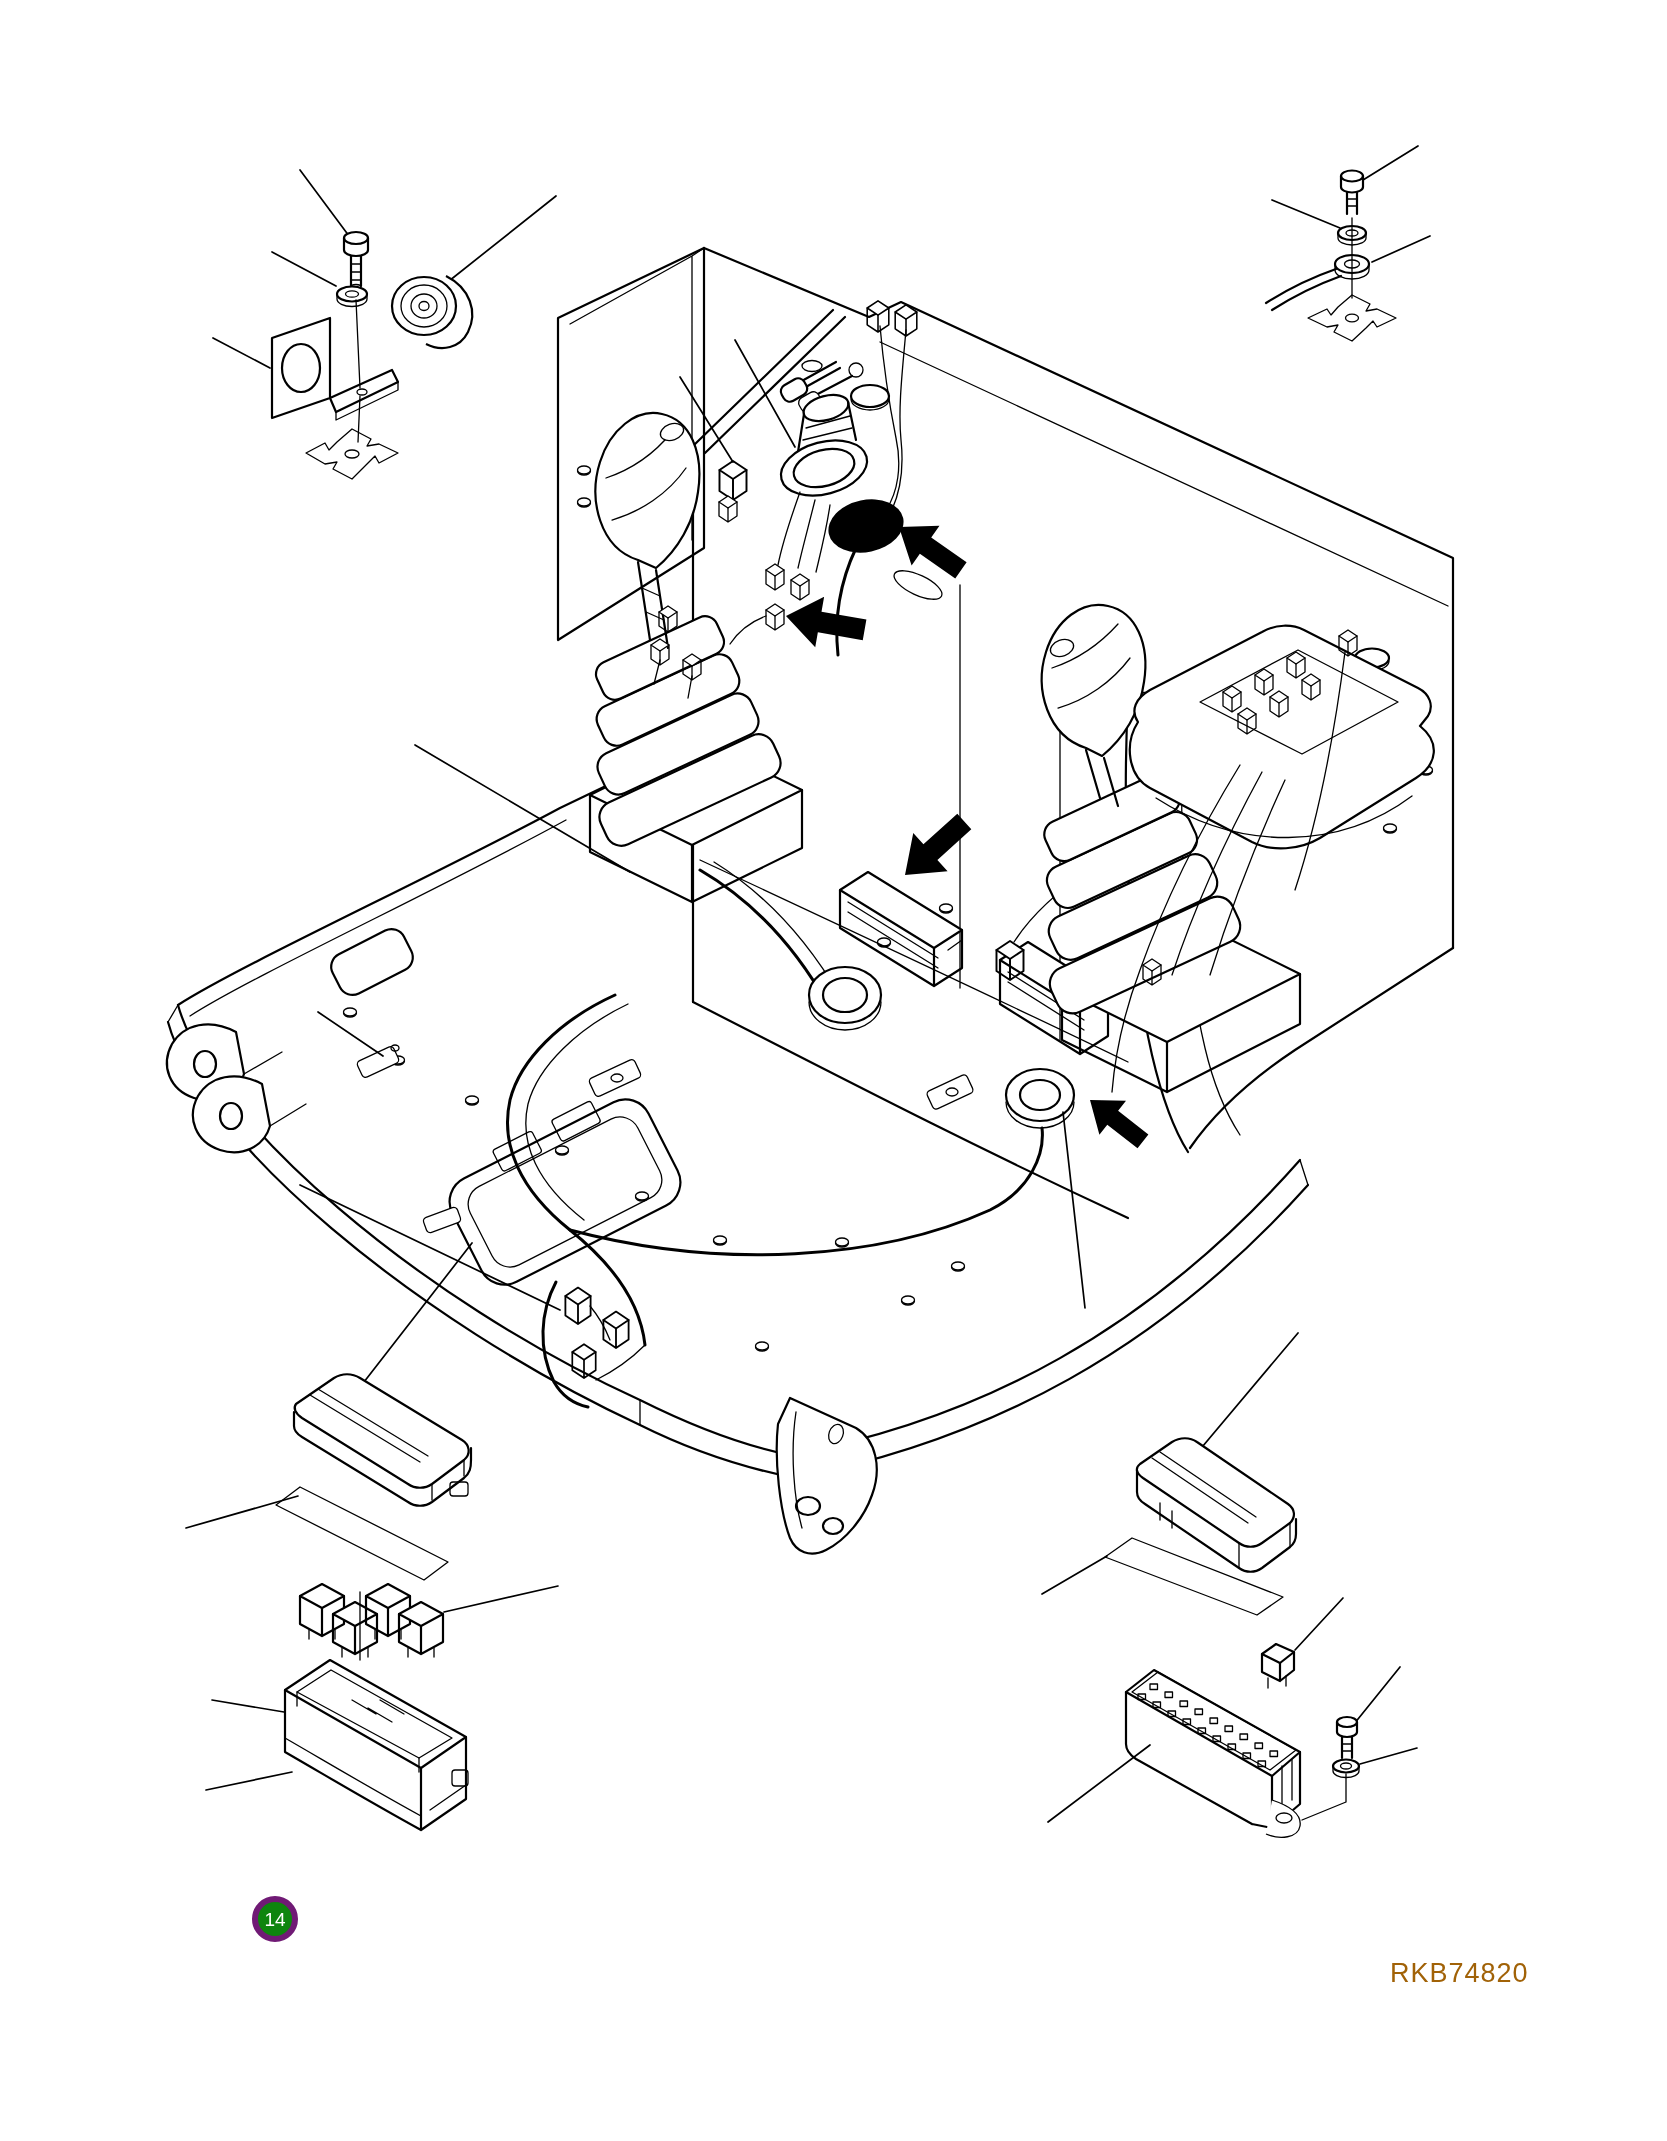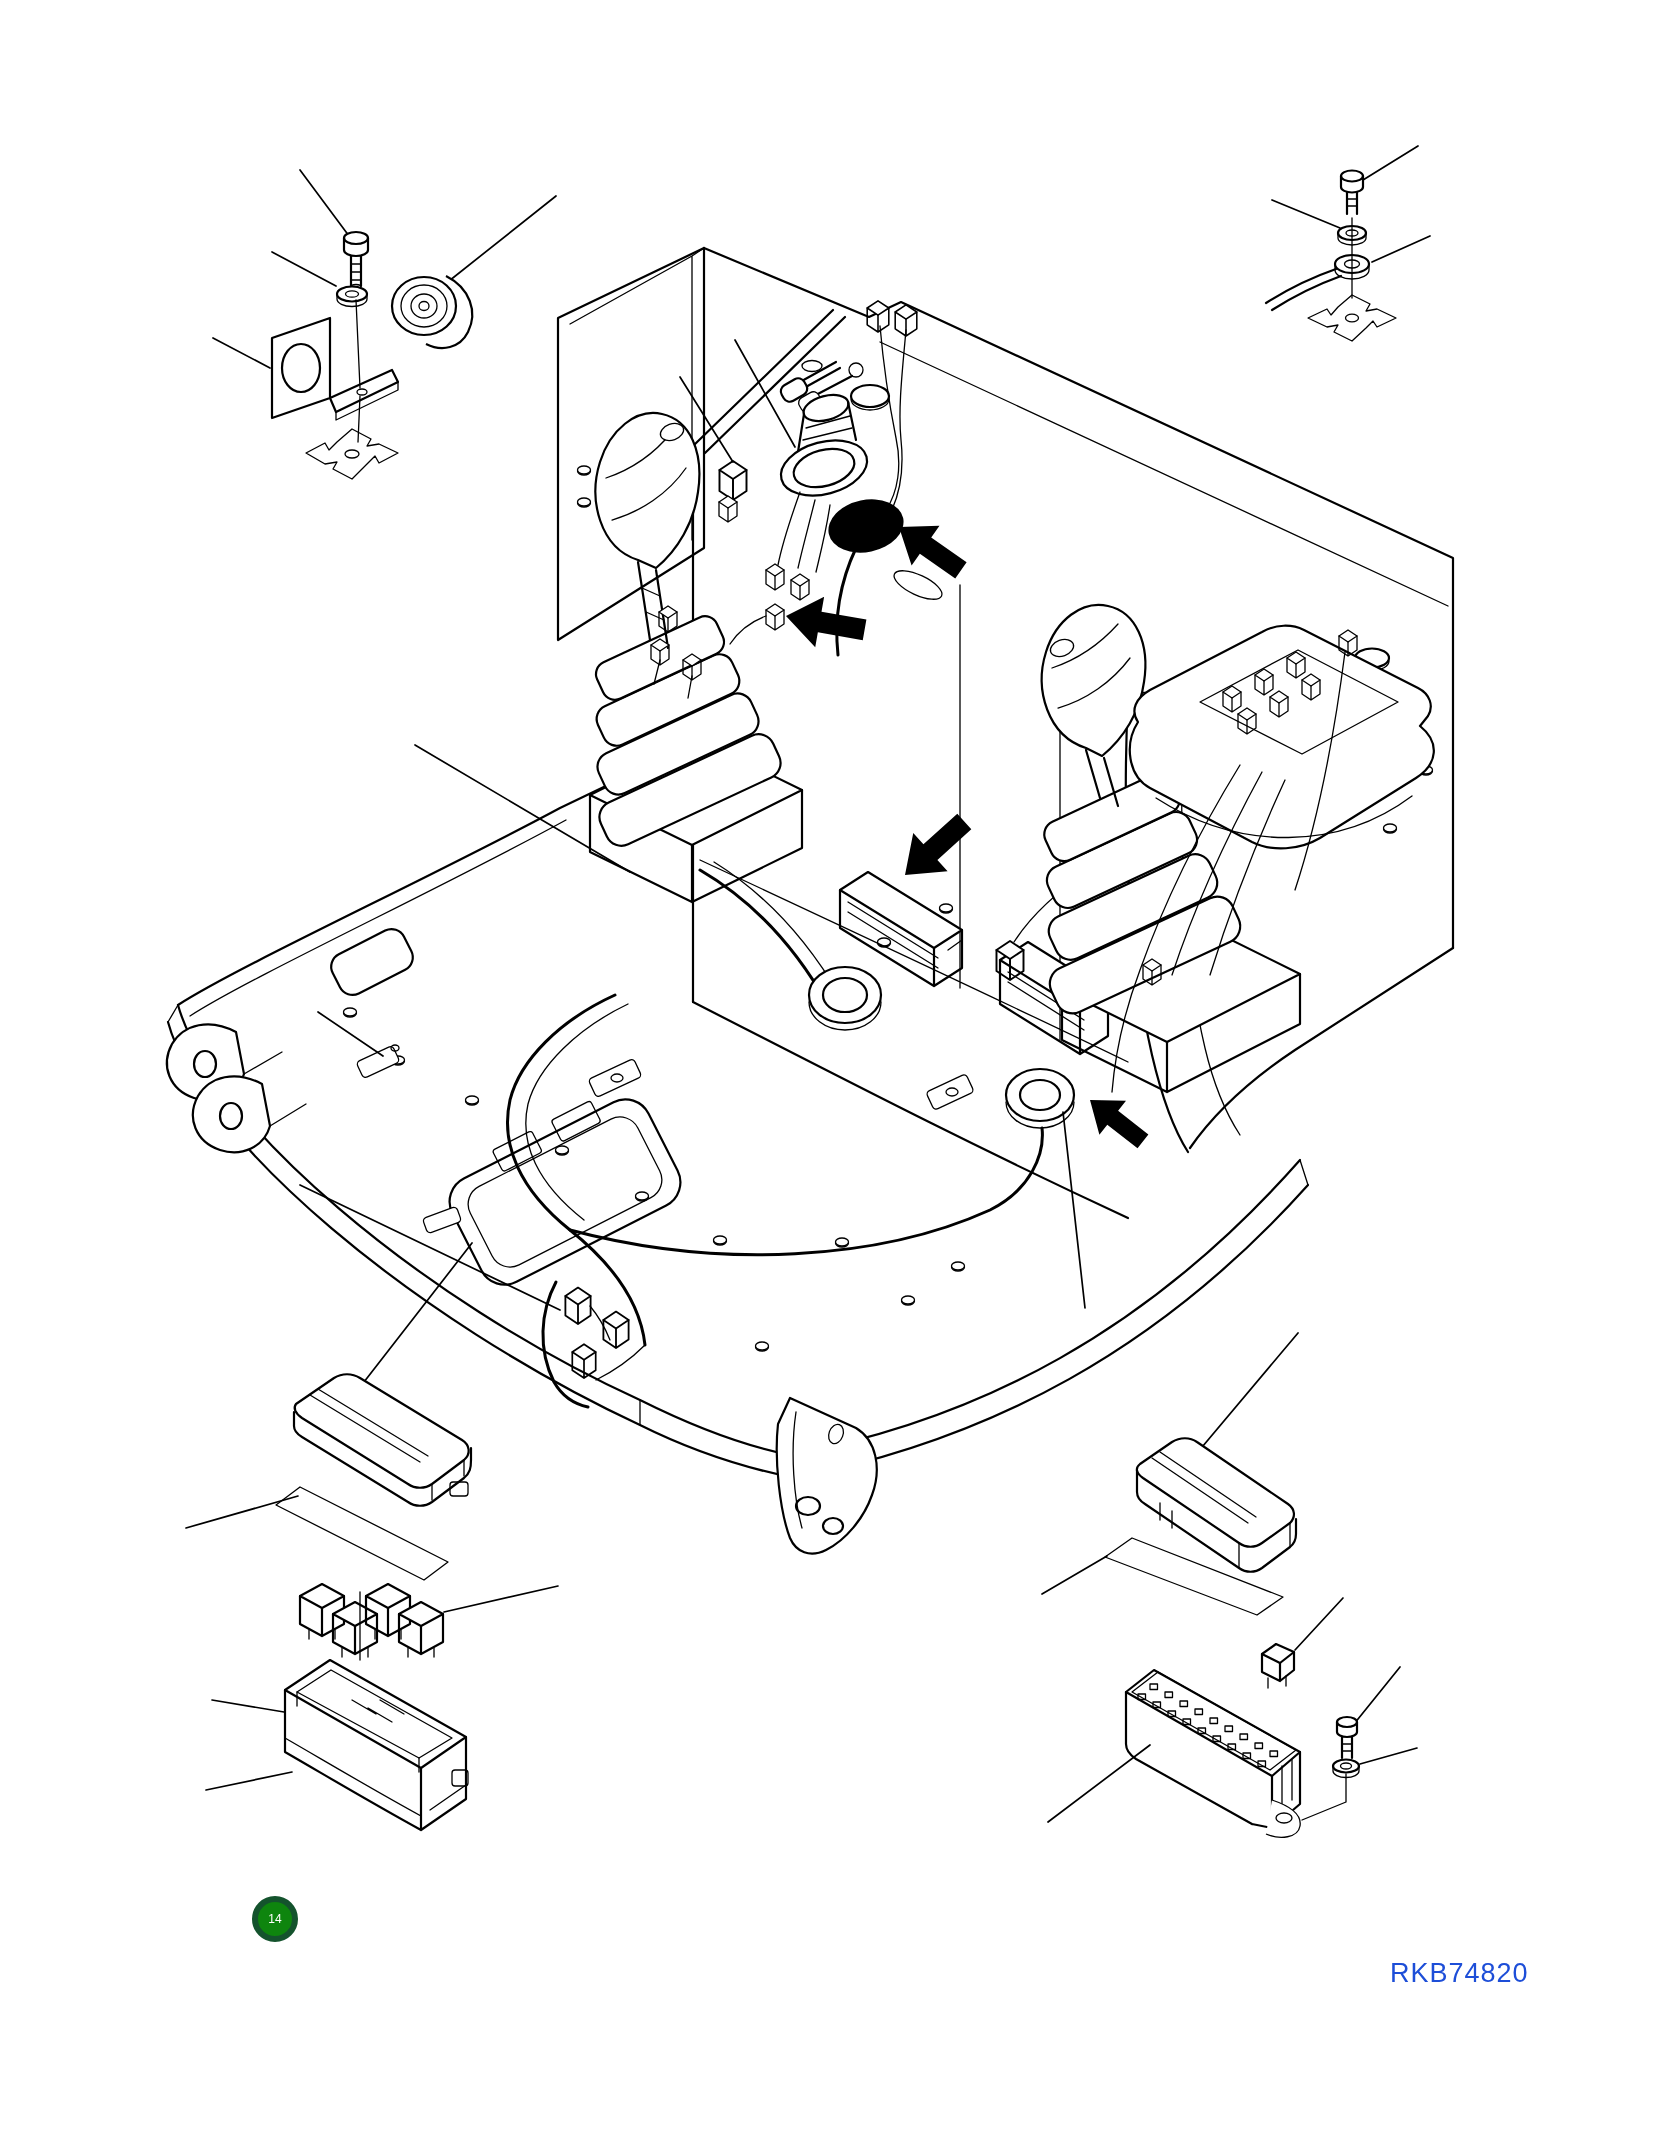--- a/index.html
+++ b/index.html
@@ -7,23 +7,23 @@
          font-family:"Liberation Sans", sans-serif;}
   svg{position:absolute;left:0;top:0;}
   .s2{fill:none;stroke:#000;stroke-width:2.2;stroke-linecap:round;stroke-linejoin:round;}
   .s1{fill:none;stroke:#000;stroke-width:1.3;stroke-linecap:round;stroke-linejoin:round;}
   .s3{fill:none;stroke:#000;stroke-width:3;stroke-linecap:round;stroke-linejoin:round;}
   .lead{fill:none;stroke:#000;stroke-width:1.7;stroke-linecap:round;}
   .wfill{fill:#ffffff;stroke:#000;stroke-width:2.2;stroke-linejoin:round;}
   .wfill1{fill:#ffffff;stroke:#000;stroke-width:1.3;stroke-linejoin:round;}
   .blk{fill:#000;stroke:none;}
   #sheet-badge{position:absolute;left:252px;top:1896px;width:34px;height:34px;border-radius:50%;
-      background:#0e850e;border:6px solid #14532d;color:#fff;display:flex;align-items:center;
-      justify-content:center;font-size:12px;line-height:1;cursor:pointer;}
-  #figure-code{position:absolute;left:1390px;top:1958px;font-size:27px;color:#1d4ed8;letter-spacing:1px;}
+      background:#0e850e;border:6px solid #701a75;color:#fff;display:flex;align-items:center;
+      justify-content:center;font-size:19px;line-height:1;cursor:pointer;}
+  #figure-code{position:absolute;left:1390px;top:1958px;font-size:27px;color:#a16207;letter-spacing:1px;}
 </style>
 </head>
 <body>
 
 <div id="stage">
 <svg width="1667" height="2141" viewBox="0 0 1667 2141">
 <defs>
   <path id="arr" d="M0,0 L36,-27 L36,-11 L84,-11 L84,11 L36,11 L36,27 Z"></path>
   <g id="hh">
           <ellipse class="s1" rx="6.5" ry="4"></ellipse>

